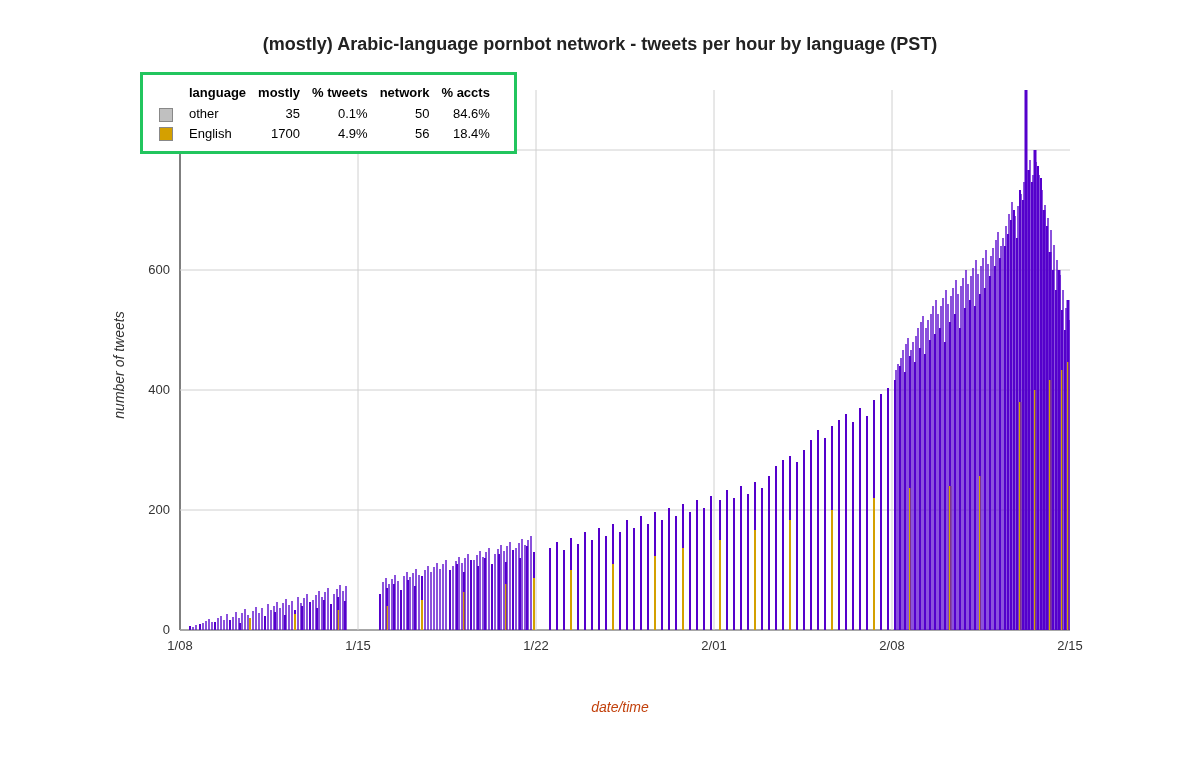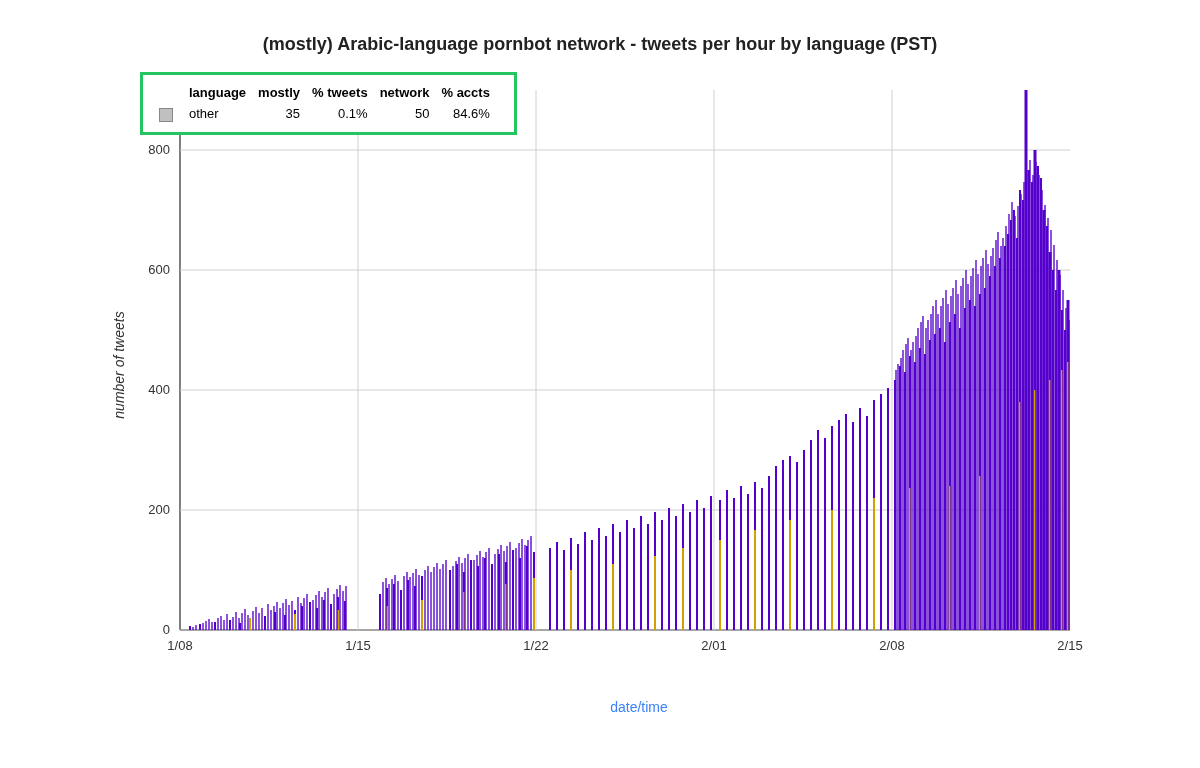--- a/index.html
+++ b/index.html
@@ -42,24 +42,24 @@
       font-size: 14px;
       color: #333;
       white-space: nowrap;
       font-family: Arial, sans-serif;
     }
     .x-axis-label {
       position: absolute;
       bottom: -55px;
       left: 50%;
       transform: translateX(-50%);
+      font-style: italic;
       font-size: 14px;
-      color: #3b82f6;
+      color: #c2410c;
       font-family: Arial, sans-serif;
-      margin-left: 19px;
     }
     svg.chart-svg {
       display: block;
     }
     .legend-box {
       position: absolute;
       top: 2px;
       left: 20px;
       background: #fff;
       border: 3px solid #22c55e;
@@ -116,20 +116,28 @@
           </tr>
         </thead>
         <tbody>
           <tr>
             <td><span class="color-swatch" style="background:#c0c0c0;"></span></td>
             <td>other</td>
             <td class="num">35</td>
             <td class="num">0.1%</td>
             <td class="num">50</td>
             <td class="num">84.6%</td>
+          </tr>
+          <tr>
+            <td><span class="color-swatch" style="background:#d4a000;"></span></td>
+            <td>English</td>
+            <td class="num">1700</td>
+            <td class="num">4.9%</td>
+            <td class="num">56</td>
+            <td class="num">18.4%</td>
           </tr>
         </tbody>
       </table>
     </div>
 
     <svg class="chart-svg" width="970" height="590" viewBox="0 0 970 590">
 
       <defs>
         <style>
           .grid-line { stroke: #d0d0d0; stroke-width: 1; }

